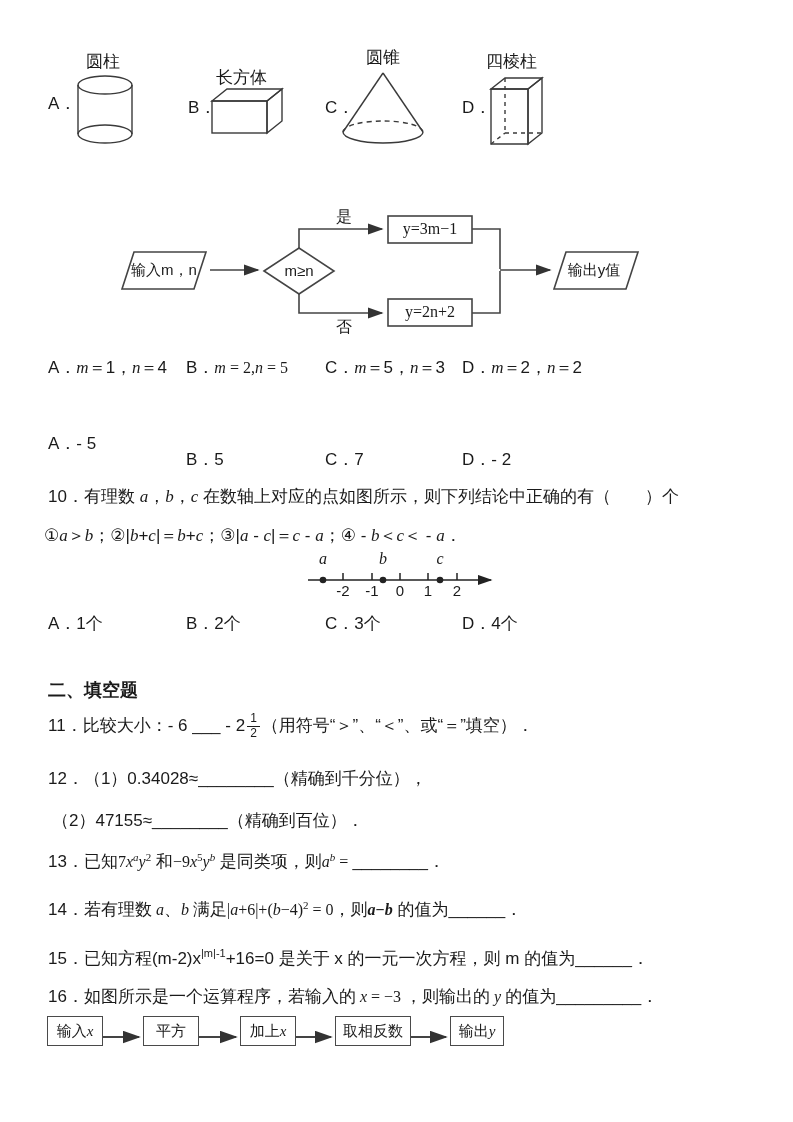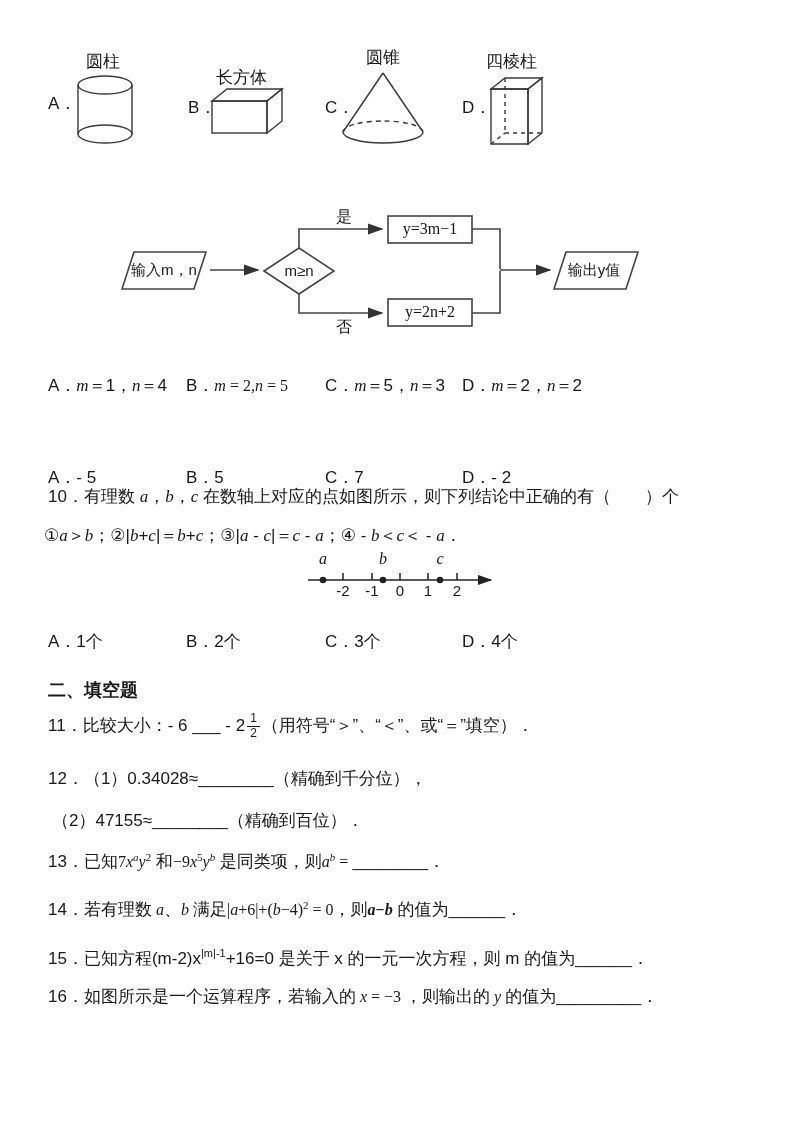--- a/index.html
+++ b/index.html
@@ -4,21 +4,21 @@
 <style>
   * { margin:0; padding:0; box-sizing:border-box; }
   body { background:#fff; }
   .page {
     position:relative; width:793px; height:1122px; background:#ffffff;
     font-family:"Liberation Sans","DejaVu Sans",sans-serif; color:#1a1a1a;
     overflow:hidden;
   }
   .abs { position:absolute; white-space:nowrap; }
   .stem { font-size:17px; line-height:1.35; }
-  .opt  { font-size:17px;margin-top:18px; }
+  .opt  { font-size:17px; }
   .caption { font-size:17px; }
   .lbl { font-size:17px; }
   sup { font-size:11px; line-height:0; }
   i { font-family:"Liberation Serif","DejaVu Serif",serif; }
   .serif-math { font-family:"Liberation Serif","DejaVu Serif",serif; font-size:16px;text-align:center; }
   .frac { display:inline-flex; flex-direction:column; vertical-align:middle;
           font-size:12px; line-height:1.15; text-align:center; margin:0 2px; }
   .frac > span:first-child { border-bottom:1px solid #1a1a1a; padding:0 3px; }
   .fc-text { position:absolute; text-align:center; font-size:15px; }
   .fc-box-label { font-family:"Liberation Serif","DejaVu Serif",serif; font-size:16px; }
@@ -109,21 +109,21 @@
     <div class="fc-text fc-box-label" style="left:278px; top:17px;  width:84px">y=3m−1</div>
     <div class="fc-text fc-box-label" style="left:278px; top:100px; width:84px">y=2n+2</div>
     <div class="fc-text" style="left:444px; top:58px; width:80px">输出y值</div>
   </div>
 
   <span class="abs opt" style="left:48px;  top:356px">A．<i>m</i>＝1，<i>n</i>＝4</span>
   <span class="abs opt" style="left:186px; top:356px">B．<span class="serif-math"><i>m</i> = 2,<i>n</i> = 5</span></span>
   <span class="abs opt" style="left:325px; top:356px">C．<i>m</i>＝5，<i>n</i>＝3</span>
   <span class="abs opt" style="left:462px; top:356px">D．<i>m</i>＝2，<i>n</i>＝2</span>
 
-  <span class="abs opt" style="left:48px;  top:448px">A．- 5</span>
+  <span class="abs opt" style="left:48px;  top:432px">A．- 5</span>
   <span class="abs opt" style="left:186px; top:448px">B．5</span>
   <span class="abs opt" style="left:325px; top:448px">C．7</span>
   <span class="abs opt" style="left:462px; top:448px">D．- 2</span>
 
   <div class="abs stem" style="left:48px; top:486px">10．有理数 <i>a</i>，<i>b</i>，<i>c</i> 在数轴上对应的点如图所示，则下列结论中正确的有（　　）个</div>
   <div class="abs stem" style="left:44px; top:525px">①<i>a</i>＞<i>b</i>；②|<i>b</i>+<i>c</i>|＝<i>b</i>+<i>c</i>；③|<i>a</i> - <i>c</i>|＝<i>c</i> - <i>a</i>；④ - <i>b</i>＜<i>c</i>＜ - <i>a</i>．</div>
 
   <div class="abs" style="left:295px; top:548px; width:215px; height:56px">
     <svg width="215" height="56" viewBox="0 0 215 56">
       <defs>
@@ -166,14 +166,34 @@
         <span>1</span>
         <span>2</span>
       </span>（用符号“＞”、“＜”、或“＝”填空）．</div>
   <div class="abs stem" style="left:48px; top:768px">12．（1）0.34028≈________（精确到千分位），</div>
   <div class="abs stem" style="left:52px; top:810px">（2）47155≈________（精确到百位）．</div>
   <div class="abs stem" style="left:48px; top:851px">13．已知<span class="serif-math">7<i>x</i><sup><i>a</i></sup><i>y</i><sup>2</sup></span> 和<span class="serif-math">−9<i>x</i><sup>5</sup><i>y</i><sup><i>b</i></sup></span> 是同类项，则<span class="serif-math"><i>a</i><sup><i>b</i></sup> = </span>________．</div>
   <div class="abs stem" style="left:48px; top:899px">14．若有理数<span class="serif-math"> <i>a</i></span>、<span class="serif-math"><i>b</i> </span>满足<span class="serif-math">|<i>a</i>+6|+(<i>b</i>−4)<sup>2</sup> = 0</span>，则<span class="serif-math"><b><i>a</i>−<i>b</i></b></span> 的值为______．</div>
   <div class="abs stem" style="left:48px; top:948px">15．已知方程(m-2)x<sup>|m|-1</sup>+16=0 是关于 x 的一元一次方程，则 m 的值为______．</div>
   <div class="abs stem" style="left:48px; top:986px">16．如图所示是一个运算程序，若输入的<span class="serif-math"> <i>x</i> = −3 </span>，则输出的<span class="serif-math"> <i>y</i> </span>的值为_________．</div>
 
+  <div class="abs" style="left:45px; top:1016px; width:470px; height:44px">
+    <svg width="470" height="44" viewBox="0 0 470 44" style="position:absolute; left:0; top:0">
+      <defs>
+        <marker id="ah3" markerWidth="10" markerHeight="8" refX="9" refY="3.5" orient="auto">
+          <path d="M0,0 L10,3.5 L0,7 Z" fill="#333"></path>
+        </marker>
+      </defs>
+      <g stroke="#444" stroke-width="1.8">
+        <line x1="58" y1="21" x2="94" y2="21" marker-end="url(#ah3)"></line>
+        <line x1="154" y1="21" x2="191" y2="21" marker-end="url(#ah3)"></line>
+        <line x1="251" y1="21" x2="286" y2="21" marker-end="url(#ah3)"></line>
+        <line x1="366" y1="21" x2="401" y2="21" marker-end="url(#ah3)"></line>
+      </g>
+    </svg>
+    <div class="q16-box" style="left:2px;   width:56px">输入<i>x</i></div>
+    <div class="q16-box" style="left:98px;  width:56px">平方</div>
+    <div class="q16-box" style="left:195px; width:56px">加上<i>x</i></div>
+    <div class="q16-box" style="left:290px; width:76px">取相反数</div>
+    <div class="q16-box" style="left:405px; width:54px">输出<i>y</i></div>
+  </div>
 
 </div>
 
 </body></html>

